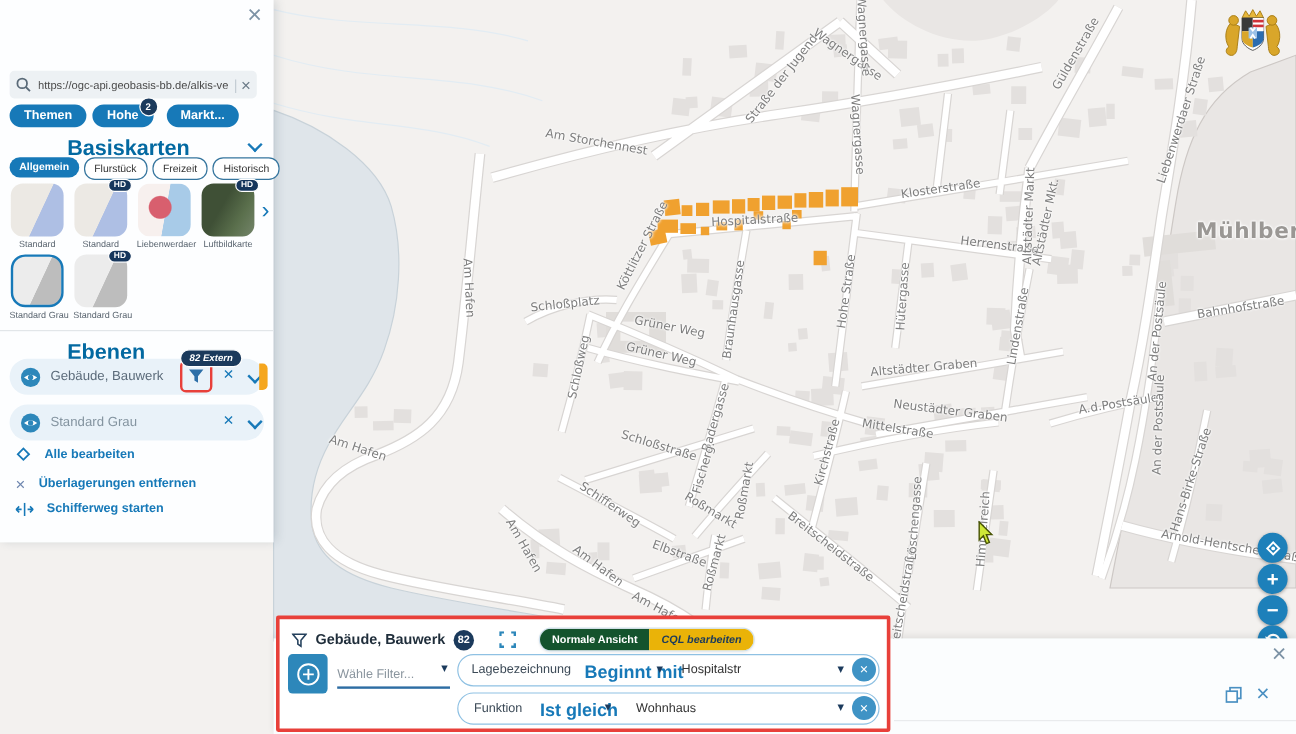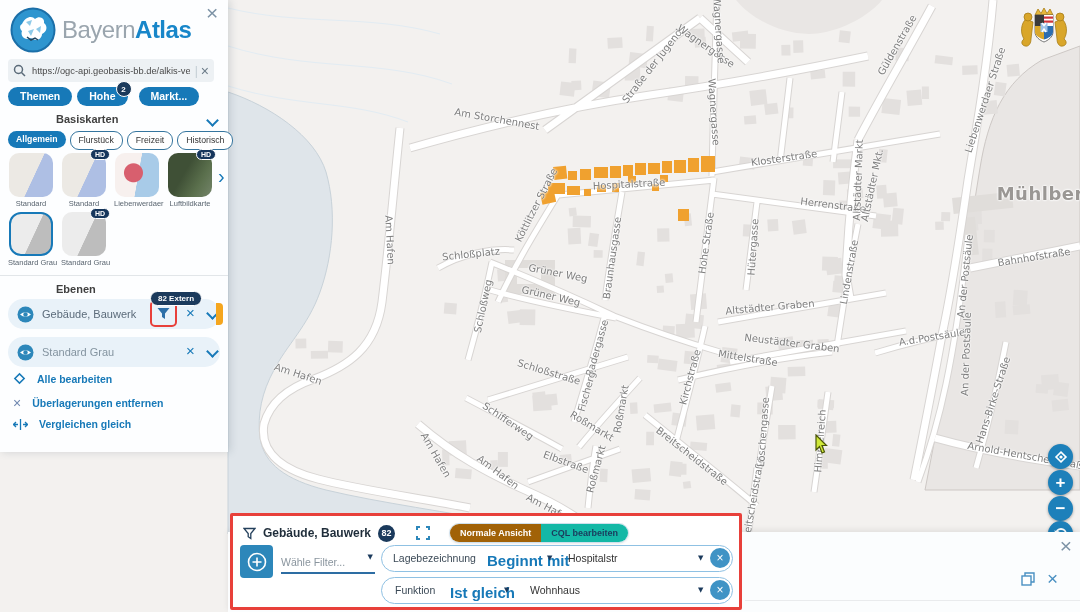--- a/index.html
+++ b/index.html
@@ -29,22 +29,22 @@
   #filter-panel{position:absolute;left:230px;top:513px;width:512px;height:97px;background:#fff;z-index:6;
                 border:3px solid #e8403a;box-sizing:border-box;border-radius:2px;}
   #fp-titlerow{position:absolute;left:10px;top:7px;display:flex;align-items:center;gap:7px;}
   #fp-title{font-size:12px;font-weight:bold;color:#1f2d3a;}
   #fp-count{width:17px;height:17px;border-radius:50%;background:#1b3a5c;color:#fff;font-size:9px;
             font-weight:bold;display:flex;align-items:center;justify-content:center;}
   #fp-expand{margin-left:14px;cursor:pointer;}
   #fp-toggle{display:flex;margin-left:12px;border:1px solid #cfe0ec;border-radius:10px;overflow:hidden;
              box-shadow:0 1px 2px rgba(0,0,0,.08);}
   #fp-toggle .seg{font-size:9px;font-weight:bold;padding:4px 10px;cursor:pointer;}
-  #fp-toggle .seg.on{background:#a16207;color:#fff;}
-  #fp-toggle .seg.off{background:#14b8a6;color:#1b3a5c;}
+  #fp-toggle .seg.on{background:#14532d;color:#fff;}
+  #fp-toggle .seg.off{background:#eab308;color:#1b3a5c;font-style:italic;}
   #fp-add{position:absolute;left:7px;top:29px;width:33px;height:33px;background:#2d87ba;border-radius:4px;
           display:flex;align-items:center;justify-content:center;cursor:pointer;}
   #fp-choose{position:absolute;left:48px;top:36px;width:94px;cursor:pointer;}
   #fp-choose .txt{font-size:10.5px;color:#8a959e;}
   #fp-choose .caret{position:absolute;right:2px;top:1px;font-size:7px;color:#1b3a5c;font-family:"DejaVu Sans",sans-serif;}
   #fp-choose .ul{position:absolute;left:0;right:0;top:20px;height:2px;background:#2d6da3;}
   .fpill{position:absolute;left:148px;width:352px;height:27px;border:1.5px solid #8fc1e3;border-radius:14px;
          background:#fff;box-sizing:border-box;}
   .fpill .fld{position:absolute;top:6px;font-size:10.5px;color:#3c4a57;}
   .fpill .op{position:absolute;top:6px;font-size:15px;font-weight:bold;color:#1779b8;cursor:pointer;}
@@ -65,21 +65,21 @@
   #sb-search input{flex:1;border:none;background:transparent;outline:none;font-size:9.3px;color:#4a4a4a;
                    margin-left:4px;font-family:"Liberation Sans",sans-serif;}
   #sb-search .div{color:#c3ccd3;margin:0 3px;font-size:12px;}
   #sb-search .clr{color:#6b7b88;font-size:14px;cursor:pointer;}
   #sb-tabs{position:absolute;left:8px;top:87px;display:flex;gap:5px;}
   .tabpill{position:relative;height:19px;line-height:19px;padding:0 12px;background:#1779b8;border-radius:10px;
            color:#fff;font-size:10.5px;font-weight:bold;cursor:pointer;}
   .tabpill .nbadge{position:absolute;top:-6px;right:-4px;width:14px;height:14px;border-radius:50%;background:#1b3a5c;
            border:1.5px solid #fff;color:#fff;font-size:8px;font-weight:bold;display:flex;align-items:center;justify-content:center;}
   .mehr{margin-left:6px;}
-  .hdr{position:absolute;left:8px;font-size:11px;font-weight:bold;color:#404040;padding-left:48px;}
+  .hdr{position:absolute;left:8px;font-size:18px;font-weight:bold;color:#0369a1;padding-left:48px;}
   .chev{display:inline-block;width:7px;height:7px;border-right:2px solid #1779b8;border-bottom:2px solid #1779b8;
         transform:rotate(45deg);cursor:pointer;}
   #bk-chev{position:absolute;left:208px;top:116px;}
   #chips{position:absolute;left:8px;top:131px;display:flex;gap:4px;}
   .chip{height:17px;line-height:17px;padding:0 8px;border-radius:9px;font-size:8.7px;cursor:pointer;}
   .chip.on{background:#1779b8;color:#fff;font-weight:bold;}
   .chip.off{border:1px solid #35759e;color:#333;background:#fff;}
   .thumbrow{position:absolute;left:8px;display:flex;gap:7px;}
   .thumb{width:46px;text-align:center;cursor:pointer;}
   .timg{position:relative;width:44px;height:44px;border-radius:10px;margin:0 auto;}
@@ -96,21 +96,21 @@
   #sb-div{position:absolute;left:0;top:275px;width:228px;border-top:1px solid #e2e6e9;}
   .layer{position:absolute;left:8px;width:212px;height:30px;background:#e9f2f9;border-radius:15px;
          display:flex;align-items:center;padding-left:9px;box-sizing:border-box;cursor:pointer;}
   .layer .lbl{margin-left:8px;font-size:11px;}
   .l1lbl{color:#5b6b7a;} .l2lbl{color:#8494a0;}
   .lx{position:absolute;left:178px;top:5px;font-size:15px;color:#1779b8;cursor:pointer;}
   .lchev{position:absolute;left:200px;top:10px;}
   #funnel-box{position:absolute;left:142px;top:1px;width:27px;height:27px;border:2.5px solid #e8403a;
               border-radius:5px;box-sizing:border-box;display:flex;align-items:center;justify-content:center;cursor:pointer;}
   #extern-badge{position:absolute;left:142px;top:-8px;background:#1b3a5c;color:#fff;font-size:8px;font-weight:bold;
-                padding:2px 7px;border-radius:8px;border:1.5px solid #fff;white-space:nowrap;}
+                padding:2px 7px;border-radius:8px;border:1.5px solid #fff;white-space:nowrap;font-style:italic;}
   #orange-strip{position:absolute;right:-3px;top:4px;width:7px;height:22px;background:#f5a61e;border-radius:0 4px 4px 0;}
   .action{position:absolute;left:13px;display:flex;align-items:center;gap:11px;cursor:pointer;}
   .action .atext{font-size:10.5px;font-weight:bold;color:#1779b8;}
   .axicon{font-size:14px;color:#6f87b0;}
 </style>
 </head>
 <body>
 
 <div id="app">
 
@@ -485,31 +485,20 @@
       <span class="caret" style="left:122px">▼</span>
       <span class="val" style="left:148px">Wohnhaus</span>
       <span class="caret" style="left:316px">▼</span>
       <span class="xcirc">×</span>
     </div>
   </div>
 
   <div id="sidebar">
     <span id="sb-close">×</span>
 
-    <div id="logo">
-      <svg width="46" height="46">
-        <circle cx="23" cy="23" r="21.5" fill="#2e95cf" stroke="#1b6fa8" stroke-width="2"></circle>
-        <path d="M12,17 C15,10 22,8 25,12 C30,8 35,12 34,16 C38,19 37,25 32,27 C32,32 26,35 21,31 C15,34 10,29 12,24 C9,21 10,18 12,17Z" fill="#fff"></path>
-        <path d="M16,15 L22,13 L20,19Z M26,22 L31,19 L30,26Z M18,24 L24,22 L21,29Z" fill="#8ecae8"></path>
-        <path d="M17,30 L21,33 L25,31 L28,33" stroke="#23455e" stroke-width="1.5" fill="none"></path>
-      </svg>
-      <div id="logo-text">
-        <span class="p1">Bayern</span><span class="p2">Atlas</span>
-      </div>
-    </div>
 
     <div id="sb-search">
       <svg width="13" height="13">
         <circle cx="5.5" cy="5.5" r="4" stroke="#5a6a78" fill="none" stroke-width="1.5"></circle>
         <path d="M8.5,8.5 L12,12" stroke="#5a6a78" stroke-width="1.5"></path>
       </svg>
       <input value="https://ogc-api.geobasis-bb.de/alkis-verein" style="">
       <span class="div">|</span>
       <span class="clr">×</span>
     </div>
@@ -608,17 +597,17 @@
       <span class="atext">Alle bearbeiten</span>
     </div>
     <div class="action" style="top:395px">
       <span class="axicon">×</span>
       <span class="atext">Überlagerungen entfernen</span>
     </div>
     <div class="action" style="top:418px">
       <svg width="15" height="11">
         <path d="M7.5,0 V11 M0,5.5 H5 M10,5.5 H15 M3,3 L0.5,5.5 L3,8 M12,3 L14.5,5.5 L12,8" stroke="#1779b8" fill="none" stroke-width="1.3"></path>
       </svg>
-      <span class="atext">Vergleichen gleich</span>
+      <span class="atext">Schifferweg starten</span>
     </div>
   </div>
 
 </div>
 
 </body></html>

